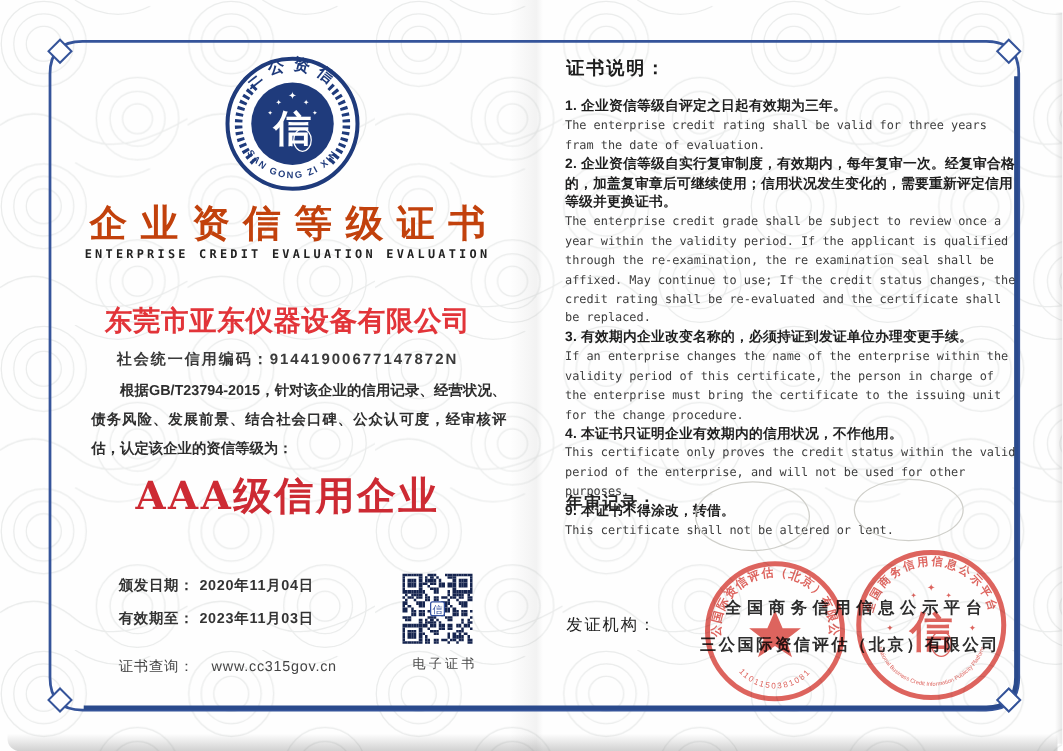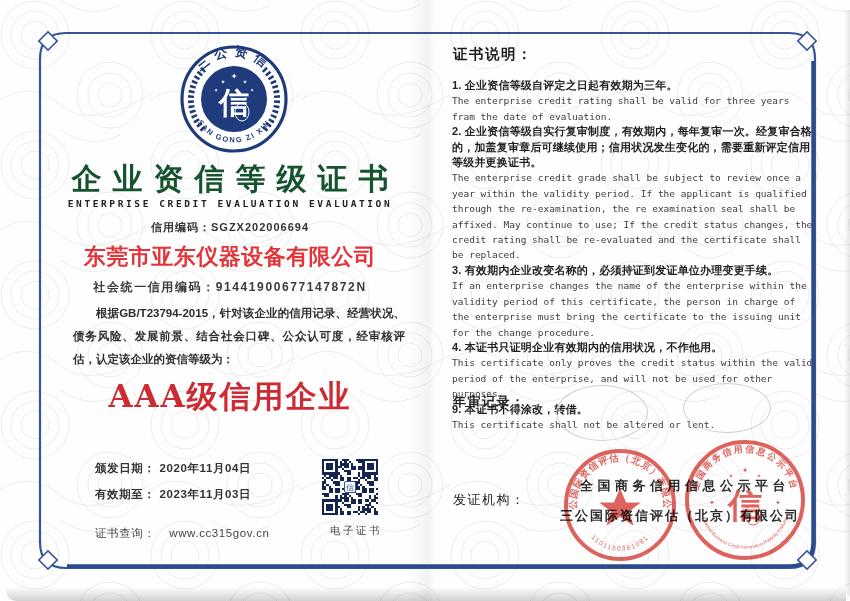--- a/index.html
+++ b/index.html
@@ -18,21 +18,21 @@
     background:linear-gradient(to bottom,rgba(0,0,0,0),rgba(90,90,90,.28));
     border-bottom-left-radius:10px;pointer-events:none;}
   .scan-shadow-right{position:absolute;top:10px;bottom:6px;right:0;width:6px;
     background:linear-gradient(to right,rgba(0,0,0,0),rgba(120,120,120,.18));pointer-events:none;}
   .border-svg{position:absolute;inset:0;pointer-events:none;}
 
   
   .lp{position:absolute;left:40px;top:33px;width:380px;height:535px;}
   .logo-wrap{position:absolute;left:138px;top:10px;width:112px;height:112px;}
   .cert-title{position:absolute;left:8px;top:126px;width:364px;text-align:center;
-    font-size:30px;font-weight:bold;color:#14532d;letter-spacing:11px;text-indent:11px;
+    font-size:30px;font-weight:bold;color:#c2410c;letter-spacing:11px;text-indent:11px;
     font-family:"Liberation Serif","DejaVu Serif",serif;white-space:nowrap;}
   .cert-subtitle{position:absolute;left:8px;top:165px;width:364px;text-align:center;
     font-size:9.5px;font-weight:bold;color:#222;letter-spacing:2.6px;white-space:nowrap;
     font-family:"DejaVu Sans Mono",monospace;}
   .credit-code{position:absolute;left:8px;top:187px;width:364px;text-align:center;
     font-size:11px;font-weight:bold;color:#333;letter-spacing:1px;}
   .company{position:absolute;left:8px;top:209px;width:364px;text-align:center;
     font-size:22px;font-weight:bold;color:#e23439;letter-spacing:.5px;white-space:nowrap;}
   .uscc{position:absolute;left:8px;top:246px;width:364px;text-align:center;
     font-size:12px;font-weight:bold;color:#3a3a3a;letter-spacing:1.6px;white-space:nowrap;}
@@ -140,23 +140,20 @@
           <text x="18" y="-7" font-size="5">✦</text>
         </g>
         <text x="0" y="14" text-anchor="middle" font-size="30" font-weight="bold" fill="#ffffff">信</text>
         <ellipse cx="8" cy="13" rx="7" ry="9" fill="none" stroke="#ffffff" stroke-width="1"></ellipse>
       </svg>
     </div>
 
     <div class="cert-title">企业资信等级证书</div>
     <div class="cert-subtitle">ENTERPRISE CREDIT EVALUATION EVALUATION</div>
 
-    <div class="credit-code">
-      <span>信用编码：</span><span>SGZX202006694</span>
-    </div>
 
     <div class="company">东莞市亚东仪器设备有限公司</div>
 
     <div class="uscc">
       <span>社会统一信用编码：</span><span>91441900677147872N</span>
     </div>
 
     <div class="statement">根据GB/T23794-2015，针对该企业的信用记录、经营状况、债务风险、发展前景、结合社会口碑、公众认可度，经审核评估，认定该企业的资信等级为：</div>
 
     <div class="rating">AAA级信用企业</div>

